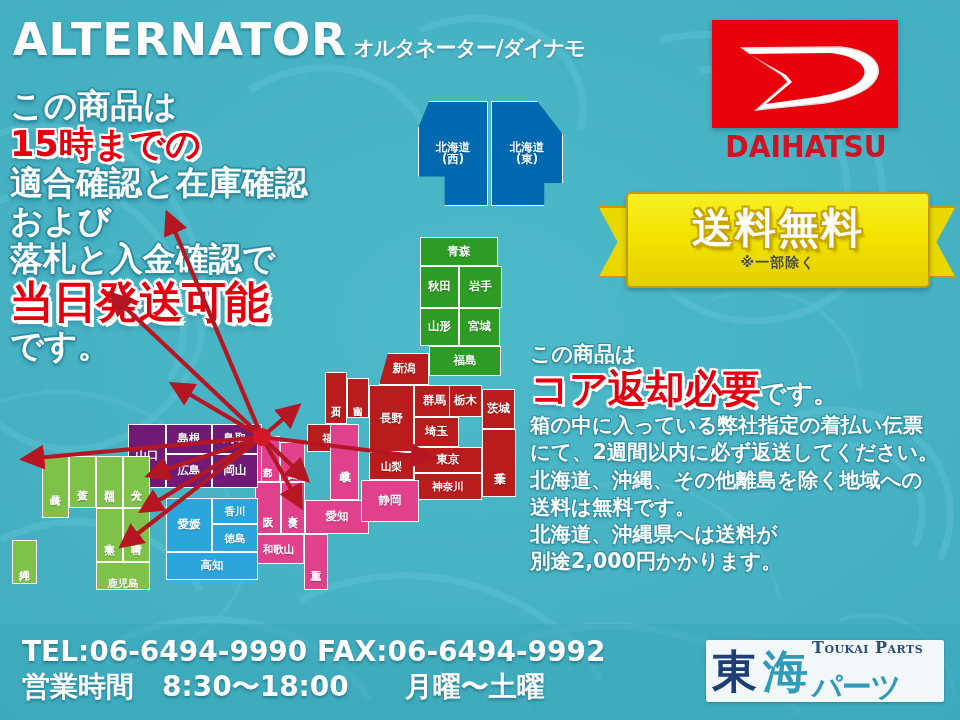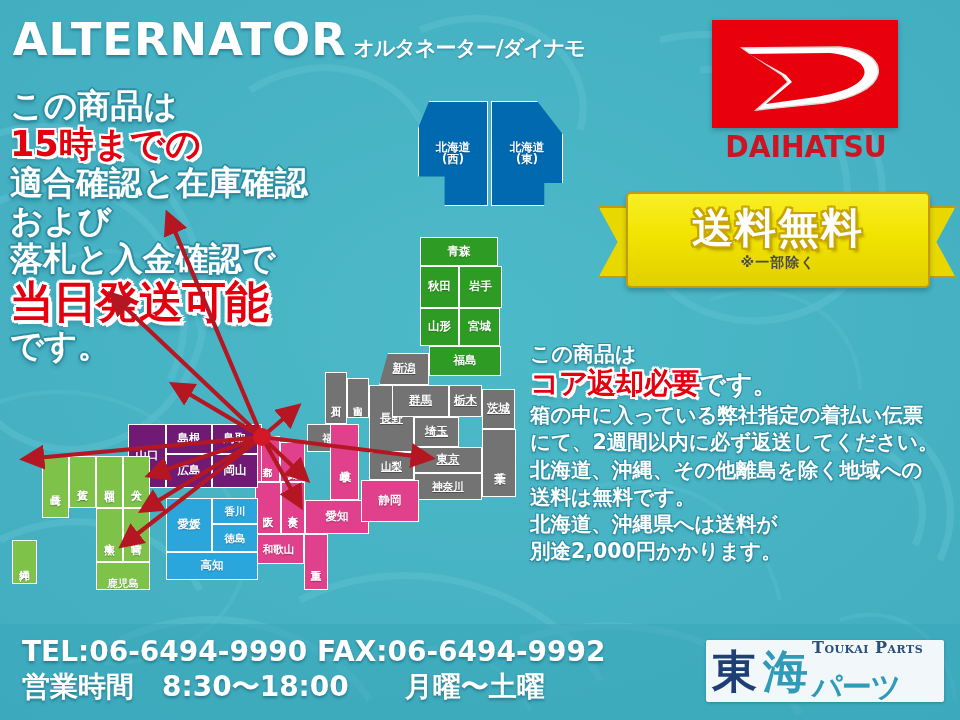--- a/index.html
+++ b/index.html
@@ -78,21 +78,21 @@
        2px 0 0 #c9a500,-2px 0 0 #c9a500,0 2px 0 #c9a500,0 -2px 0 #c9a500,
        2px 2px 0 #c9a500,-2px -2px 0 #c9a500,2px -2px 0 #c9a500,-2px 2px 0 #c9a500,
        3px 4px 3px rgba(120,95,0,.5);}
   .ribbon-note{font-weight:bold;font-size:14px;color:#4a4a46;margin-top:5px;letter-spacing:1px;}
 
   
   .right-copy{position:absolute;left:530px;top:342px;width:426px;}
   .rc-small{font-weight:bold;font-size:21px;color:#ffffff;line-height:1.15;
      text-shadow:1px 1px 0 #2e8fa3,-1px -1px 0 #2e8fa3,1px -1px 0 #2e8fa3,-1px 1px 0 #2e8fa3,0 2px 3px rgba(0,40,60,.35);}
   .rc-headline{display:flex;align-items:baseline;margin:3px 0 4px 0;}
-  .rc-red{font-weight:bold;font-size:29px;color:#e3000f;line-height:1;letter-spacing:-1px;
+  .rc-red{font-weight:bold;font-size:39px;color:#e3000f;line-height:1;letter-spacing:-1px;
      text-shadow:
        2px 0 0 #ffffff,-2px 0 0 #ffffff,0 2px 0 #ffffff,0 -2px 0 #ffffff,
        2px 2px 0 #ffffff,-2px -2px 0 #ffffff,2px -2px 0 #ffffff,-2px 2px 0 #ffffff,
        3px 3px 0 #ffffff,0 4px 5px rgba(0,40,60,.35);}
   .rc-desu{font-weight:bold;font-size:26px;color:#ffffff;line-height:1;
      text-shadow:1px 1px 0 #2e8fa3,-1px -1px 0 #2e8fa3,1px -1px 0 #2e8fa3,-1px 1px 0 #2e8fa3;}
   .rc-body{font-weight:bold;font-size:20.5px;color:#ffffff;line-height:1.33;
      text-shadow:1px 1px 0 #2e8fa3,-1px -1px 0 #2e8fa3,1px -1px 0 #2e8fa3,-1px 1px 0 #2e8fa3,0 2px 3px rgba(0,40,60,.3);}
 
   
@@ -118,21 +118,21 @@
   .map{position:absolute;left:0;top:90px;width:540px;height:510px;}
   .pref{position:absolute;box-sizing:border-box;border:1.3px solid #ffffff;
      display:flex;align-items:center;justify-content:center;
      color:#ffffff;font-weight:bold;font-size:11.5px;line-height:1.03;text-align:center;
      text-shadow:0 1px 1px rgba(0,0,0,.28);overflow:hidden;}
   .pref.vert{writing-mode:vertical-rl;}
   .pref.tiny{font-size:9.5px;}
   .pref.f10{font-size:10.5px;}
   .c-hokkaido{background:#0069b0;}
   .c-tohoku{background:#2e9b24;}
-  .c-kanto{background:#737373;text-decoration:underline;}
+  .c-kanto{background:#b91c1c;}
   .c-chubu{background:#e0408c;}
   .c-kinki{background:#e0408c;}
   .c-chugoku{background:#701a75;}
   .c-shikoku{background:#2aa6dd;}
   .c-kyushu{background:#7ec24a;}
   .arrows{position:absolute;inset:0;pointer-events:none;}
 </style>
 </head>
 <body>
 
@@ -224,21 +224,21 @@
       </div>
     <div class="pref c-kanto vert tiny" style="left:347px;top:288px;width:22px;height:40px;">
       <span>富山</span>
       </div>
     <div class="pref c-kanto f10" style="left:307px;top:334px;width:52px;height:28px;">
       <span>福井</span>
       </div>
     <div class="pref c-kanto" style="left:369px;top:295px;width:45px;height:67px;">
       <span>長野</span>
       </div>
-    <div class="pref c-kanto" style="left:392px;top:295px;width:57px;height:32px;">
+    <div class="pref c-kanto" style="left:414px;top:295px;width:41px;height:32px;">
       <span>群馬</span>
       </div>
     <div class="pref c-kanto" style="left:449px;top:295px;width:33px;height:32px;">
       <span>栃木</span>
       </div>
     <div class="pref c-kanto" style="left:482px;top:299px;width:33px;height:40px;">
       <span>茨城</span>
       </div>
     <div class="pref c-kanto" style="left:414px;top:327px;width:45px;height:30px;">
       <span>埼玉</span>

